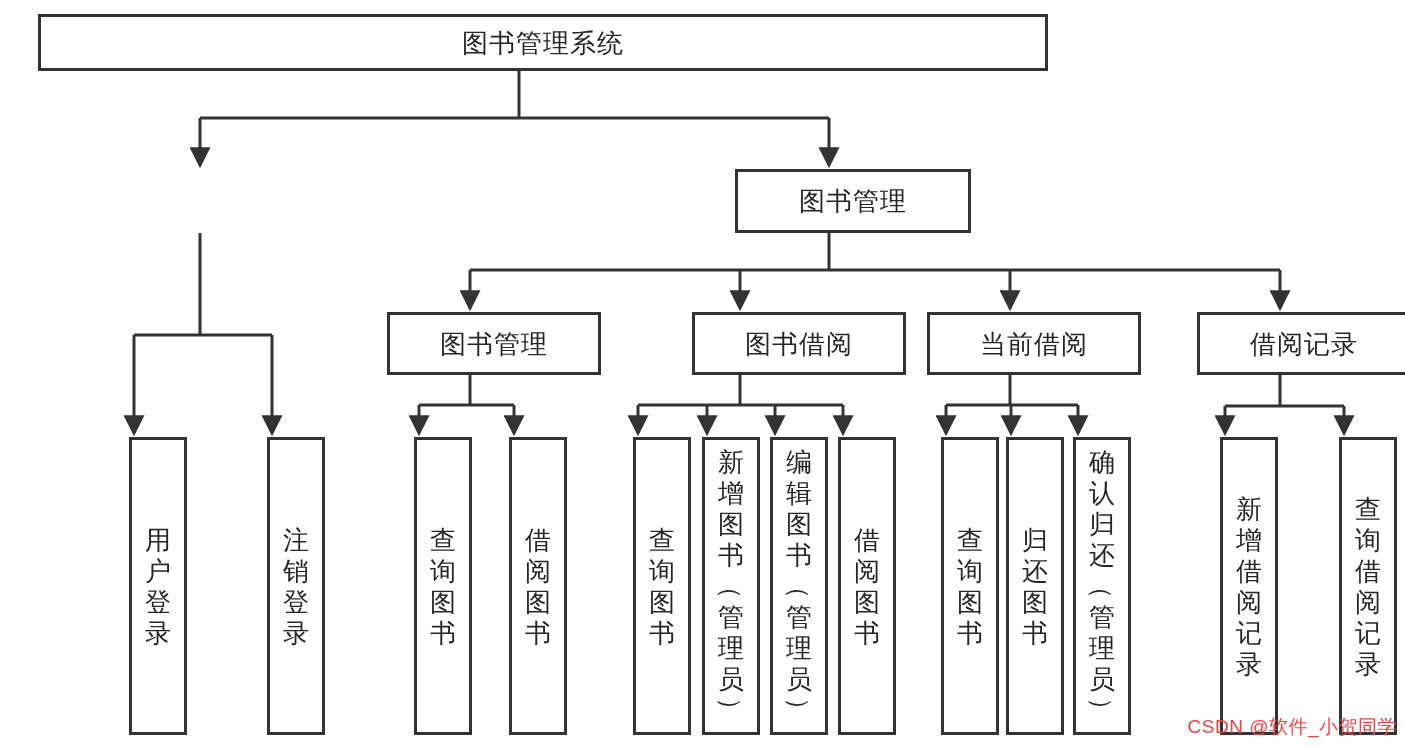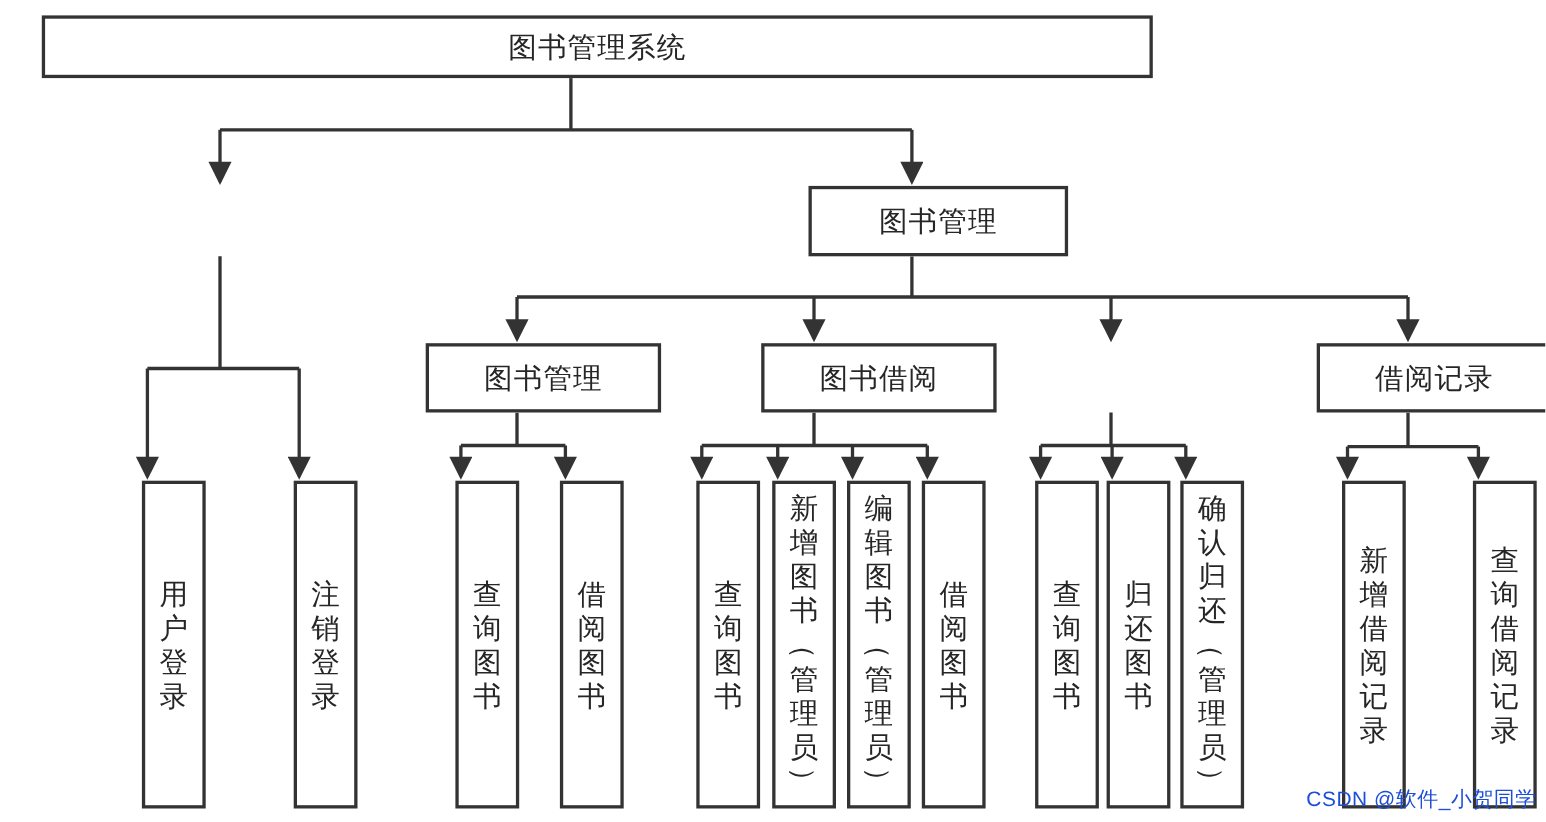--- a/index.html
+++ b/index.html
@@ -50,21 +50,21 @@
     color: #262626;
   }
   .vtext span { display: block; height: 26px; }
   .vtext span.rot { transform: rotate(90deg); }
   .watermark {
     position: absolute;
     top: 714px;
     right: 8px;
     font-size: 19px;
     letter-spacing: 0.5px;
-    color: #1d4ed8;
+    color: #ef4444;
     white-space: nowrap;
     z-index: 5;
   }
 </style>
 </head>
 <body>
 
 <div id="canvas">
 
   <svg id="wires" viewBox="0 0 1405 747" xmlns="http://www.w3.org/2000/svg">
@@ -116,20 +116,23 @@
 
   <div class="box lvl2" style="left:711px">
     <span class="hlabel">图书管理</span>
   </div>
 
   <div class="box lvl3" style="left:363px">
     <span class="hlabel">图书管理</span>
   </div>
   <div class="box lvl3" style="left:668px">
     <span class="hlabel">图书借阅</span>
+  </div>
+  <div class="box lvl3" style="left:903px">
+    <span class="hlabel">当前借阅</span>
   </div>
   <div class="box lvl3" style="left:1173px">
     <span class="hlabel">借阅记录</span>
   </div>
 
   <div class="box leaf" style="left:105px">
     <div class="vtext">
         <span>用</span>
         <span>户</span>
         <span>登</span>

